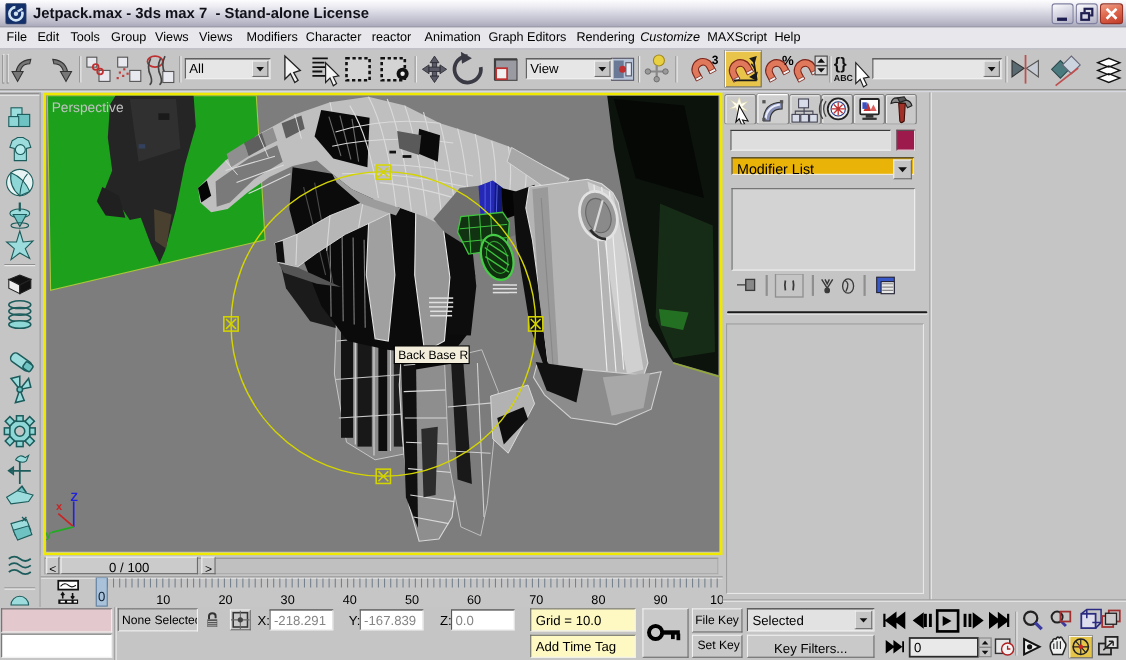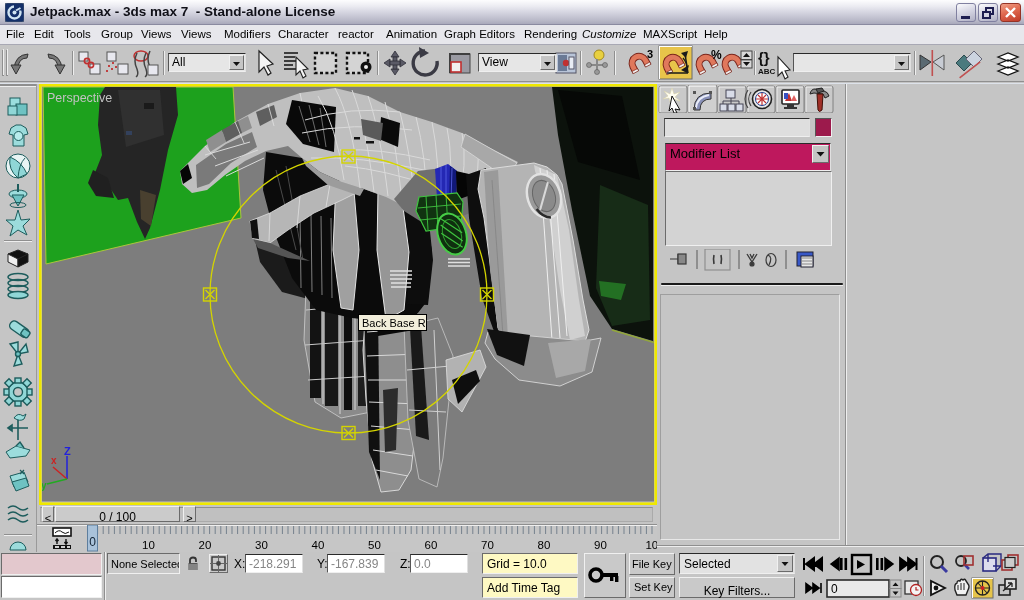--- a/index.html
+++ b/index.html
@@ -374,21 +374,21 @@
         <rect x="126" y="22" width="13" height="2" fill="#333"></rect>
 
     <path d="M152 9 Q153 4 157 4 L166 6 Q170 7 171 11 L167 13 L165 9 L156 8 Z" fill="#8a8a8a" stroke="#222"></path>
     <path d="M158 4 L164 3 L166 6 L160 8 Z" fill="#555" stroke="#222"></path>
     <path d="M159 9 L165 9 L164 25 Q161 28 160 25 Z" fill="#a03028" stroke="#401008"></path>
   </svg>
 
   <div class="abs sunk2" style="left:7px;top:34px;width:146px;height:19px;background:#dedede;"></div>
   <div class="abs" style="left:158px;top:34px;width:17px;height:19px;background:#9c1a4c;border:1px solid #555;border-bottom-color:#eee;border-right-color:#eee;"></div>
 
-  <div class="abs sunk2" style="left:8px;top:59px;width:166px;height:28px;background:#be185d;">
+  <div class="abs sunk2" style="left:8px;top:59px;width:166px;height:16px;background:#eab308;">
     <span class="abs" style="left:4px;top:2px;font-size:13px;color:#000;">Modifier List</span>
     <div class="abs raised" style="right:1px;top:1px;width:17px;height:18px;background:#c5c5c5;">
       <svg width="15" height="16">
             <path d="M3.5 6 L11.5 6 L7.5 10.5 Z" fill="#111"></path>
           </svg></div>
   </div>
 
   <div class="abs sunk" style="left:8px;top:87px;width:167px;height:75px;background:#d3d3d3;"></div>
 
   <svg class="abs" style="left:8px;top:165px;" width="167" height="22" viewBox="0 0 167 22">

